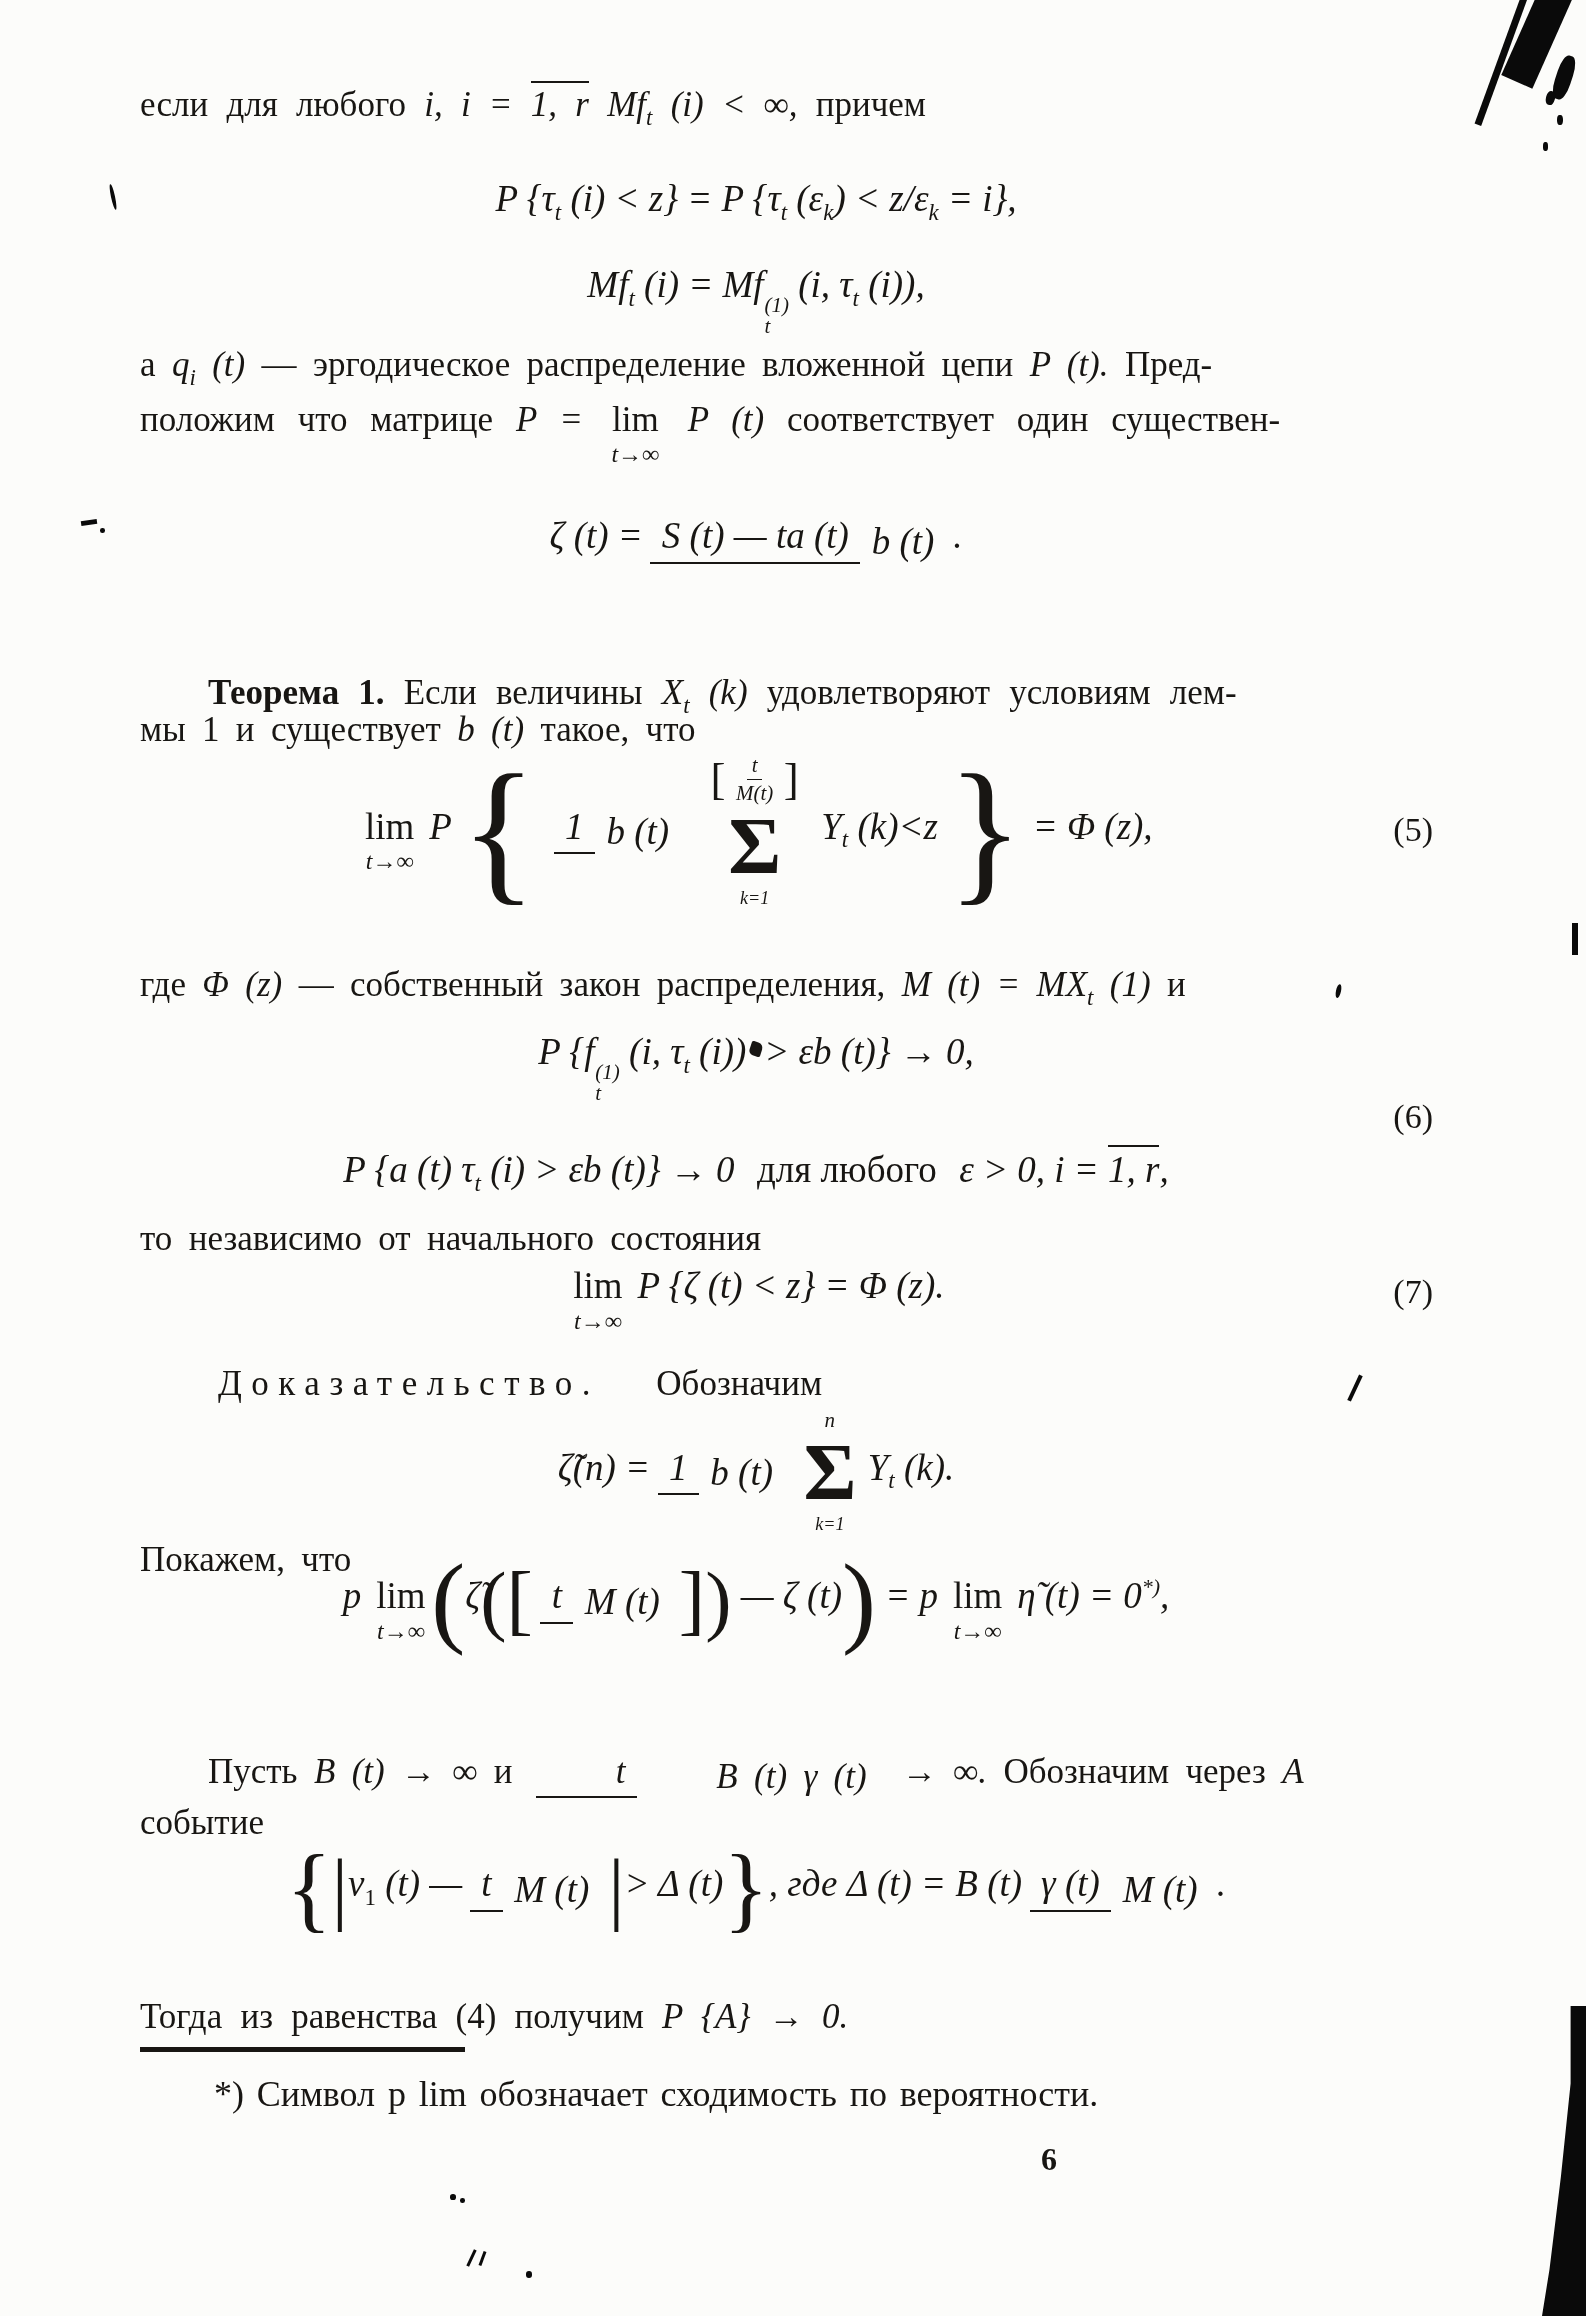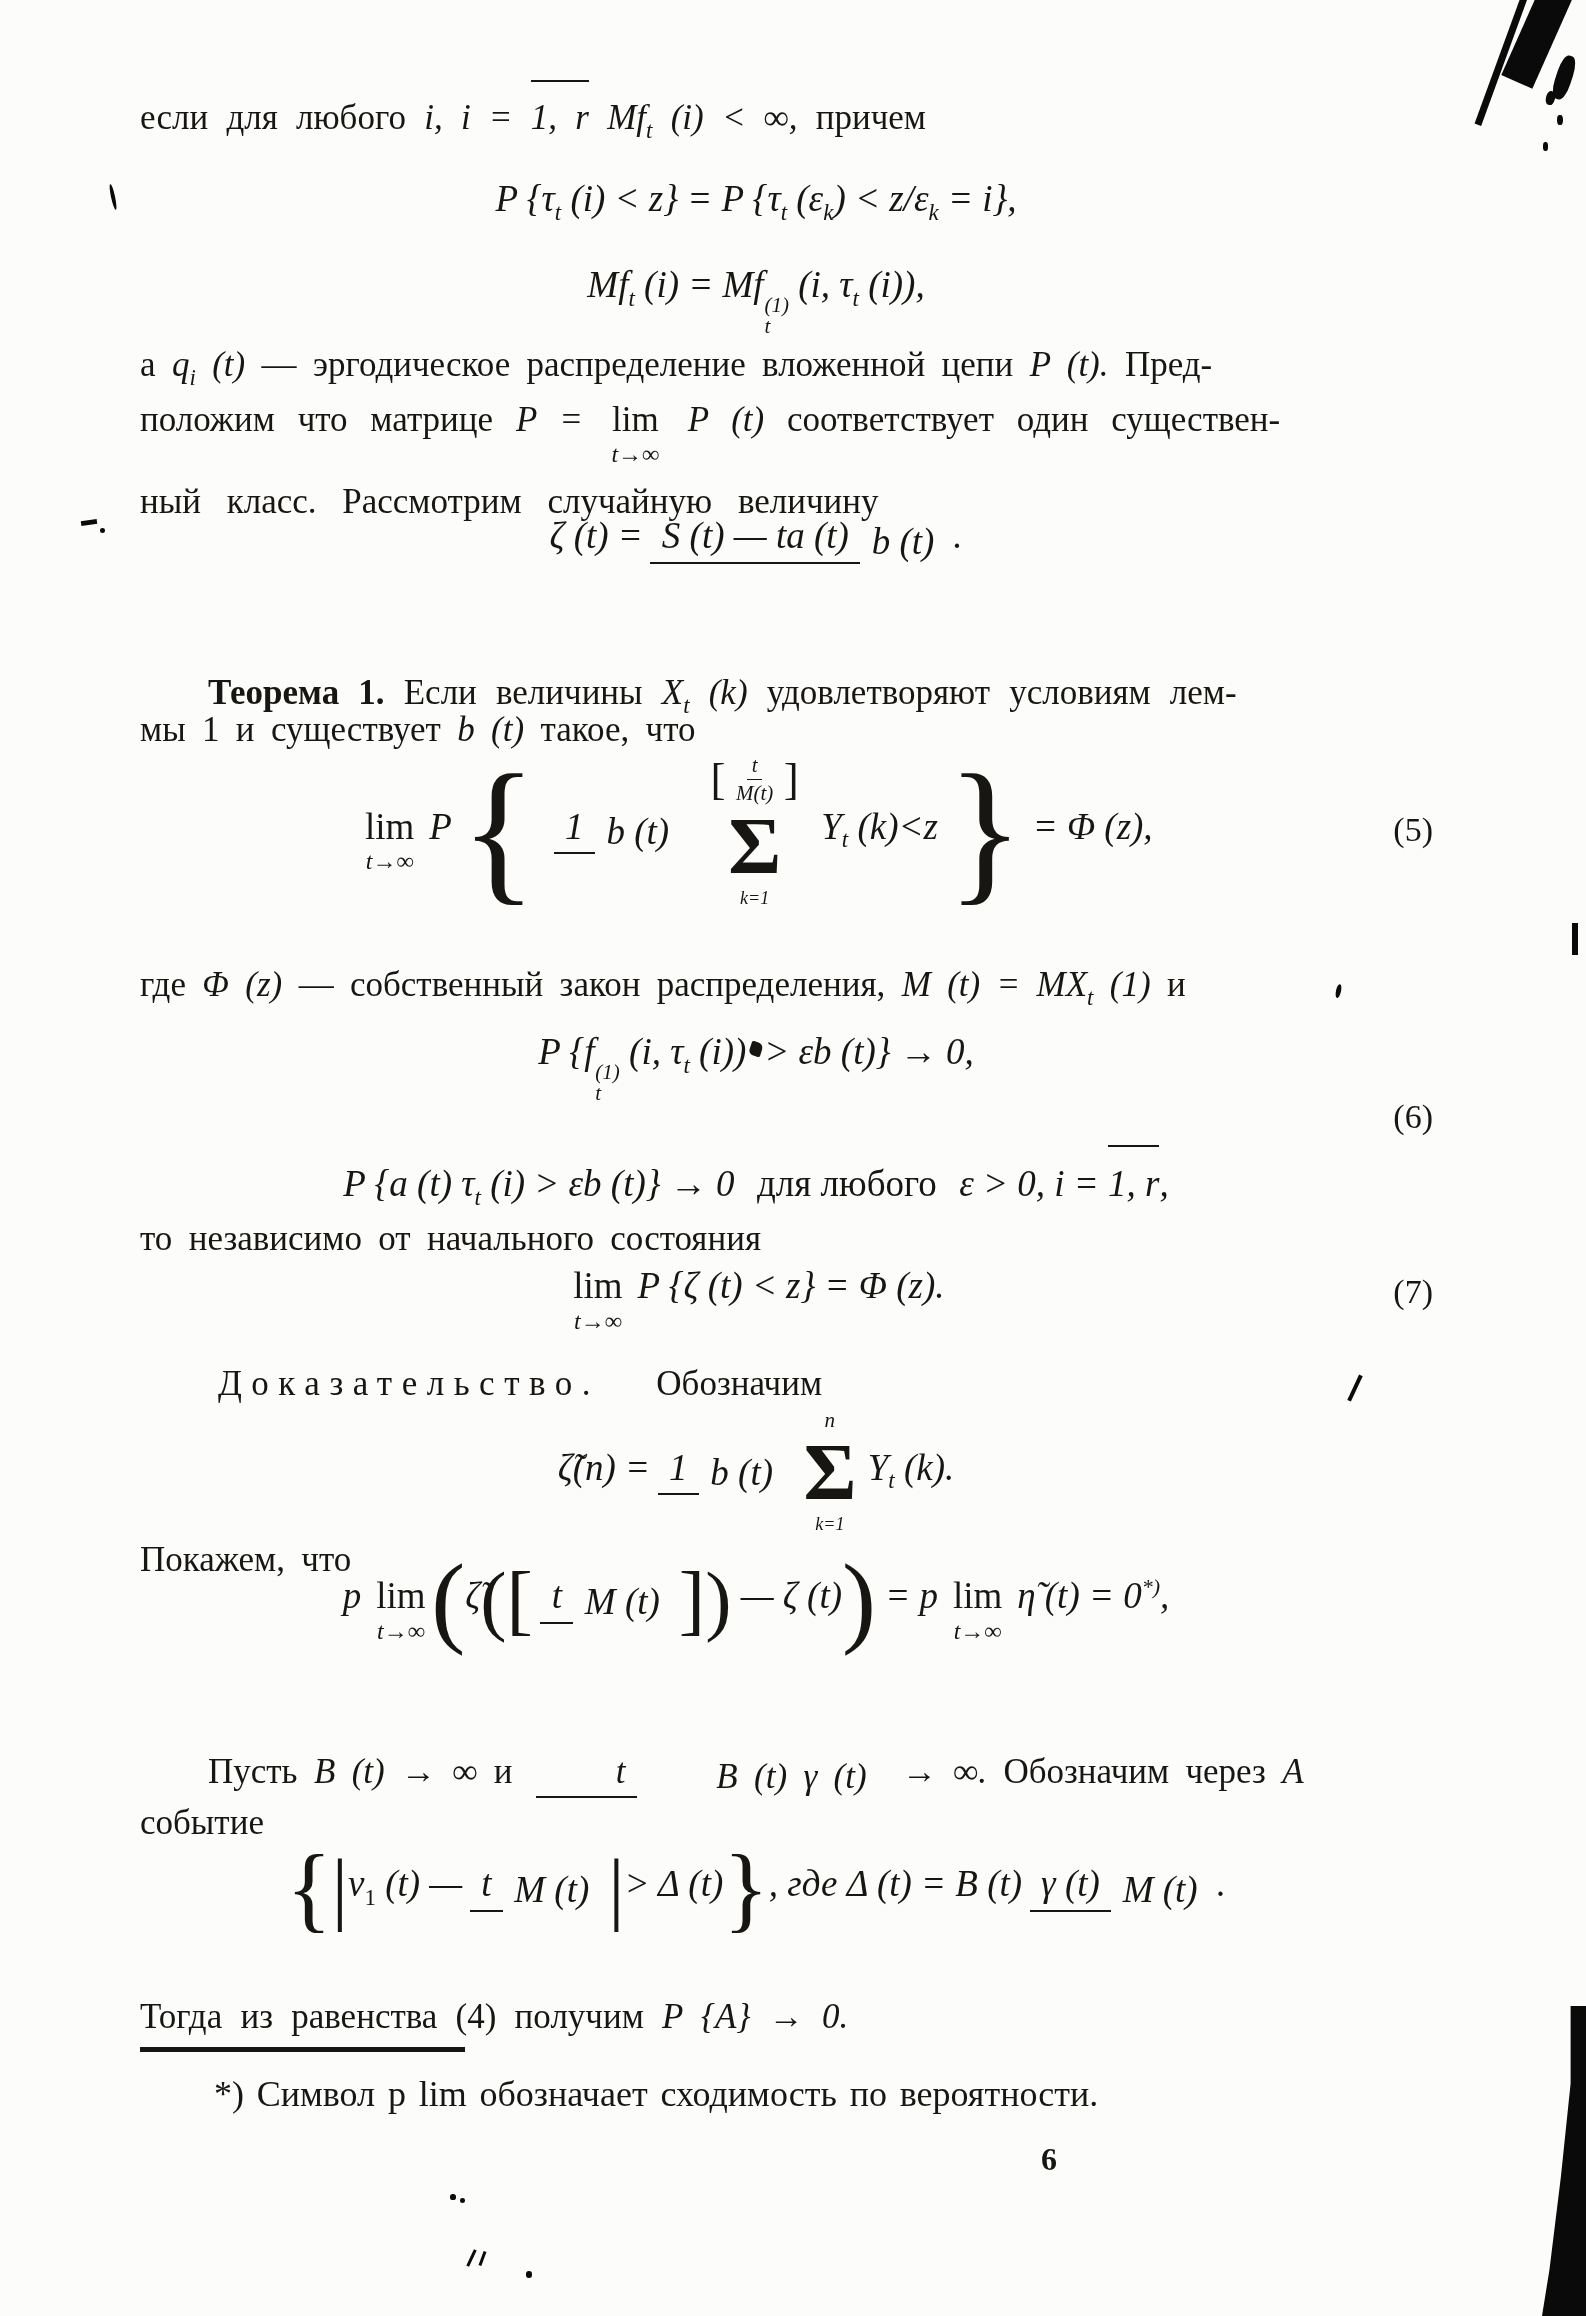--- a/index.html
+++ b/index.html
@@ -22,21 +22,21 @@
   .eqrow { position:absolute; left:0; width:100%; text-align:center; font-size:37px; font-style:italic; line-height:1.25; }
   .eqnum { position:absolute; right:-61px; top:50%; transform:translateY(-50%); font-size:34px; font-style:normal; }
 
   sub.sb { font-size:23px; font-style:italic; vertical-align:-8.5px; line-height:0; }
   sub.sbn { font-size:23px; font-style:normal; vertical-align:-8.5px; line-height:0; }
   sup.sp { font-size:22px; vertical-align:14px; line-height:0; }
 
   .ss { display:inline-flex; flex-direction:column; align-items:flex-start; font-size:21px; line-height:1.0;
         font-style:italic; vertical-align:-15px; margin-left:0.9px; }
 
-  .bar { display:inline-block; border-top:2.8px solid #181613; padding-top:18px; line-height:1.05; }
+  .bar { display:inline-block; border-top:2.8px solid #181613; padding-top:4px; line-height:1.05; }
 
   .frac { display:inline-flex; flex-direction:row; align-items:center; vertical-align:middle;
           margin:0 7.6px; font-style:italic; line-height:1.15; }
   .frac .fn { padding:0 11.4px 3.8px; border-bottom:2.8px solid #181613; }
   .frac .fd { padding:4.7px 11.4px 0; }
 
   .sfrac { display:inline-flex; flex-direction:column; align-items:center; font-size:21px; line-height:1.1; margin:0 3.8px; }
   .sfrac .fn { padding:0 4.7px 1.9px; border-bottom:1.9px solid #181613; }
   .sfrac .fd { padding:1.9px 4.7px 0; }
 
@@ -101,23 +101,20 @@
     </div>
     <div class="tl" style="top:315px;word-spacing:14px">
       <span class="rm">положим что матрице</span>
       <span class="it">P =</span>
       <span class="limstack">
           <span class="lt">lim</span>
           <span class="lb">t→∞</span>
         </span>
       <span class="it">P (t)</span>
       <span class="rm">соответствует один существен-</span>
-    </div>
-    <div class="tl" style="top:397px;word-spacing:17px">
-      <span class="rm">ный класс. Рассмотрим случайную величину</span>
     </div>
 
     <div class="eqrow" style="top:433px">
       <span>ζ (t) =</span><span class="frac">
           <span class="fn">S (t) — ta (t)</span>
           <span class="fd">b (t)</span>
         </span><span>.</span>
     </div>
 
     <div class="tl" style="top:588px;text-indent:68px;word-spacing:10.4px">

